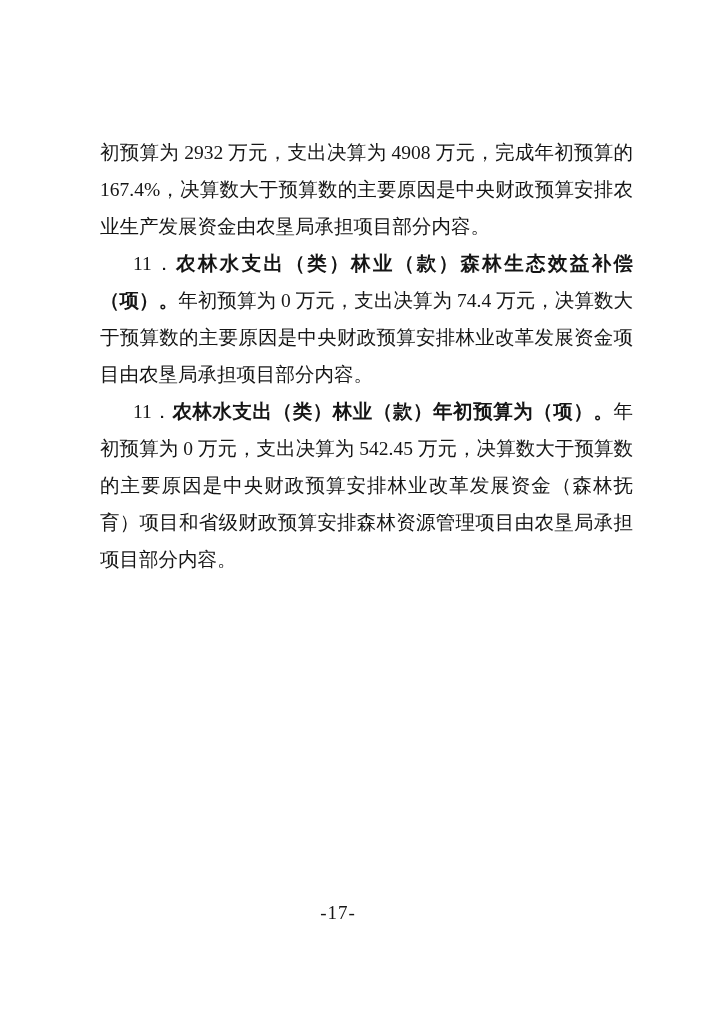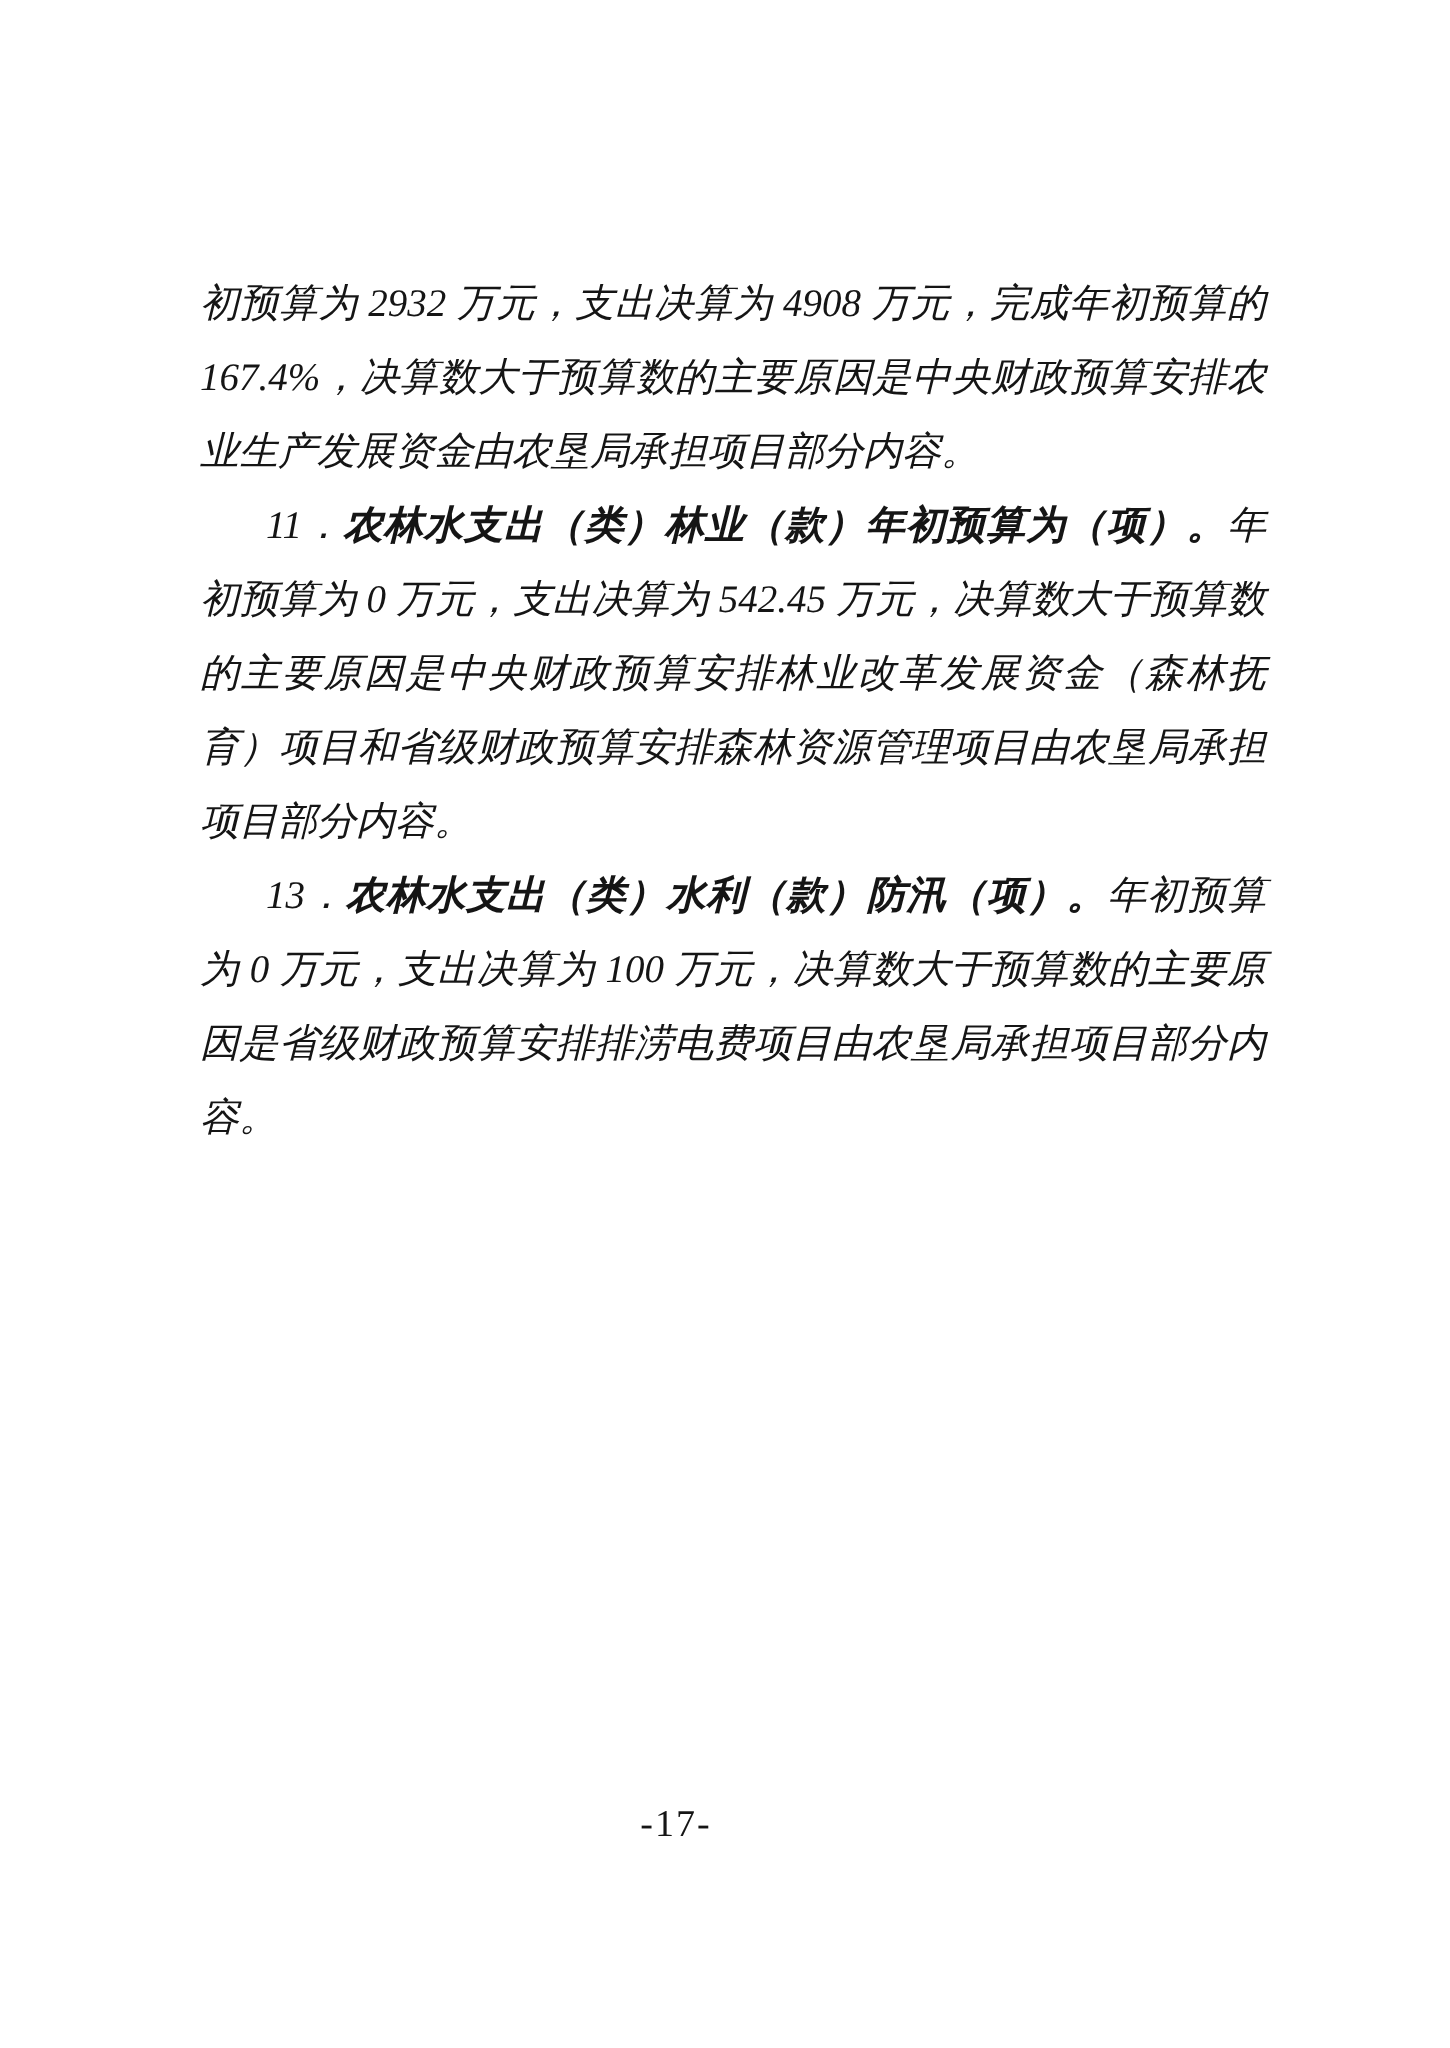--- a/index.html
+++ b/index.html
@@ -13,21 +13,20 @@
     position: relative;
     font-family: "Liberation Serif", "DejaVu Serif", serif;
     color: #151515;
     overflow: hidden;
   }
   .doc-content {
     position: absolute;
     left: 100px;
     top: 134px;
     width: 533px;
-    font-style: italic;
   }
   .para {
     margin: 0;
     font-size: 19.5px;
     line-height: 37px;
     text-align: justify;
     text-justify: inter-ideograph;
     text-indent: 33px;
     word-break: break-all;
   }
@@ -56,22 +55,22 @@
     color: #151515;
   }
 </style>
 </head>
 <body>
 
 <div class="doc-content">
 
   <p class="para no-indent"><span class="body-text">初预算为 2932 万元，支出决算为 4908 万元，完成年初预算的167.4%，决算数大于预算数的主要原因是中央财政预算安排农业生产发展资金由农垦局承担项目部分内容。</span></p>
 
+  <p class="para"><span class="item-num">11．</span><span class="lead">农林水支出（类）林业（款）森林生态效益补偿（项）。</span><span class="body-text">年初预算为 0 万元，支出决算为 74.4 万元，决算数大于预算数的主要原因是中央财政预算安排林业改革发展资金项目由农垦局承担项目部分内容。</span></p>
 
   <p class="para"><span class="item-num">11．</span><span class="lead">农林水支出（类）林业（款）年初预算为（项）。</span><span class="body-text">年初预算为 0 万元，支出决算为 542.45 万元，决算数大于预算数的主要原因是中央财政预算安排林业改革发展资金（森林抚育）项目和省级财政预算安排森林资源管理项目由农垦局承担项目部分内容。</span></p>
 
-  <p class="para"><span class="item-num">13．</span><span class="lead">农林水支出（类）水利（款）防汛（项）。</span><span class="body-text">年初预算为 0 万元，支出决算为 100 万元，决算数大于预算数的主要原因是省级财政预算安排排涝电费项目由农垦局承担项目部分内容。</span></p>
 
 
 
 </div>
 
 <div class="page-footer">-17-</div>
 
 </body></html>

